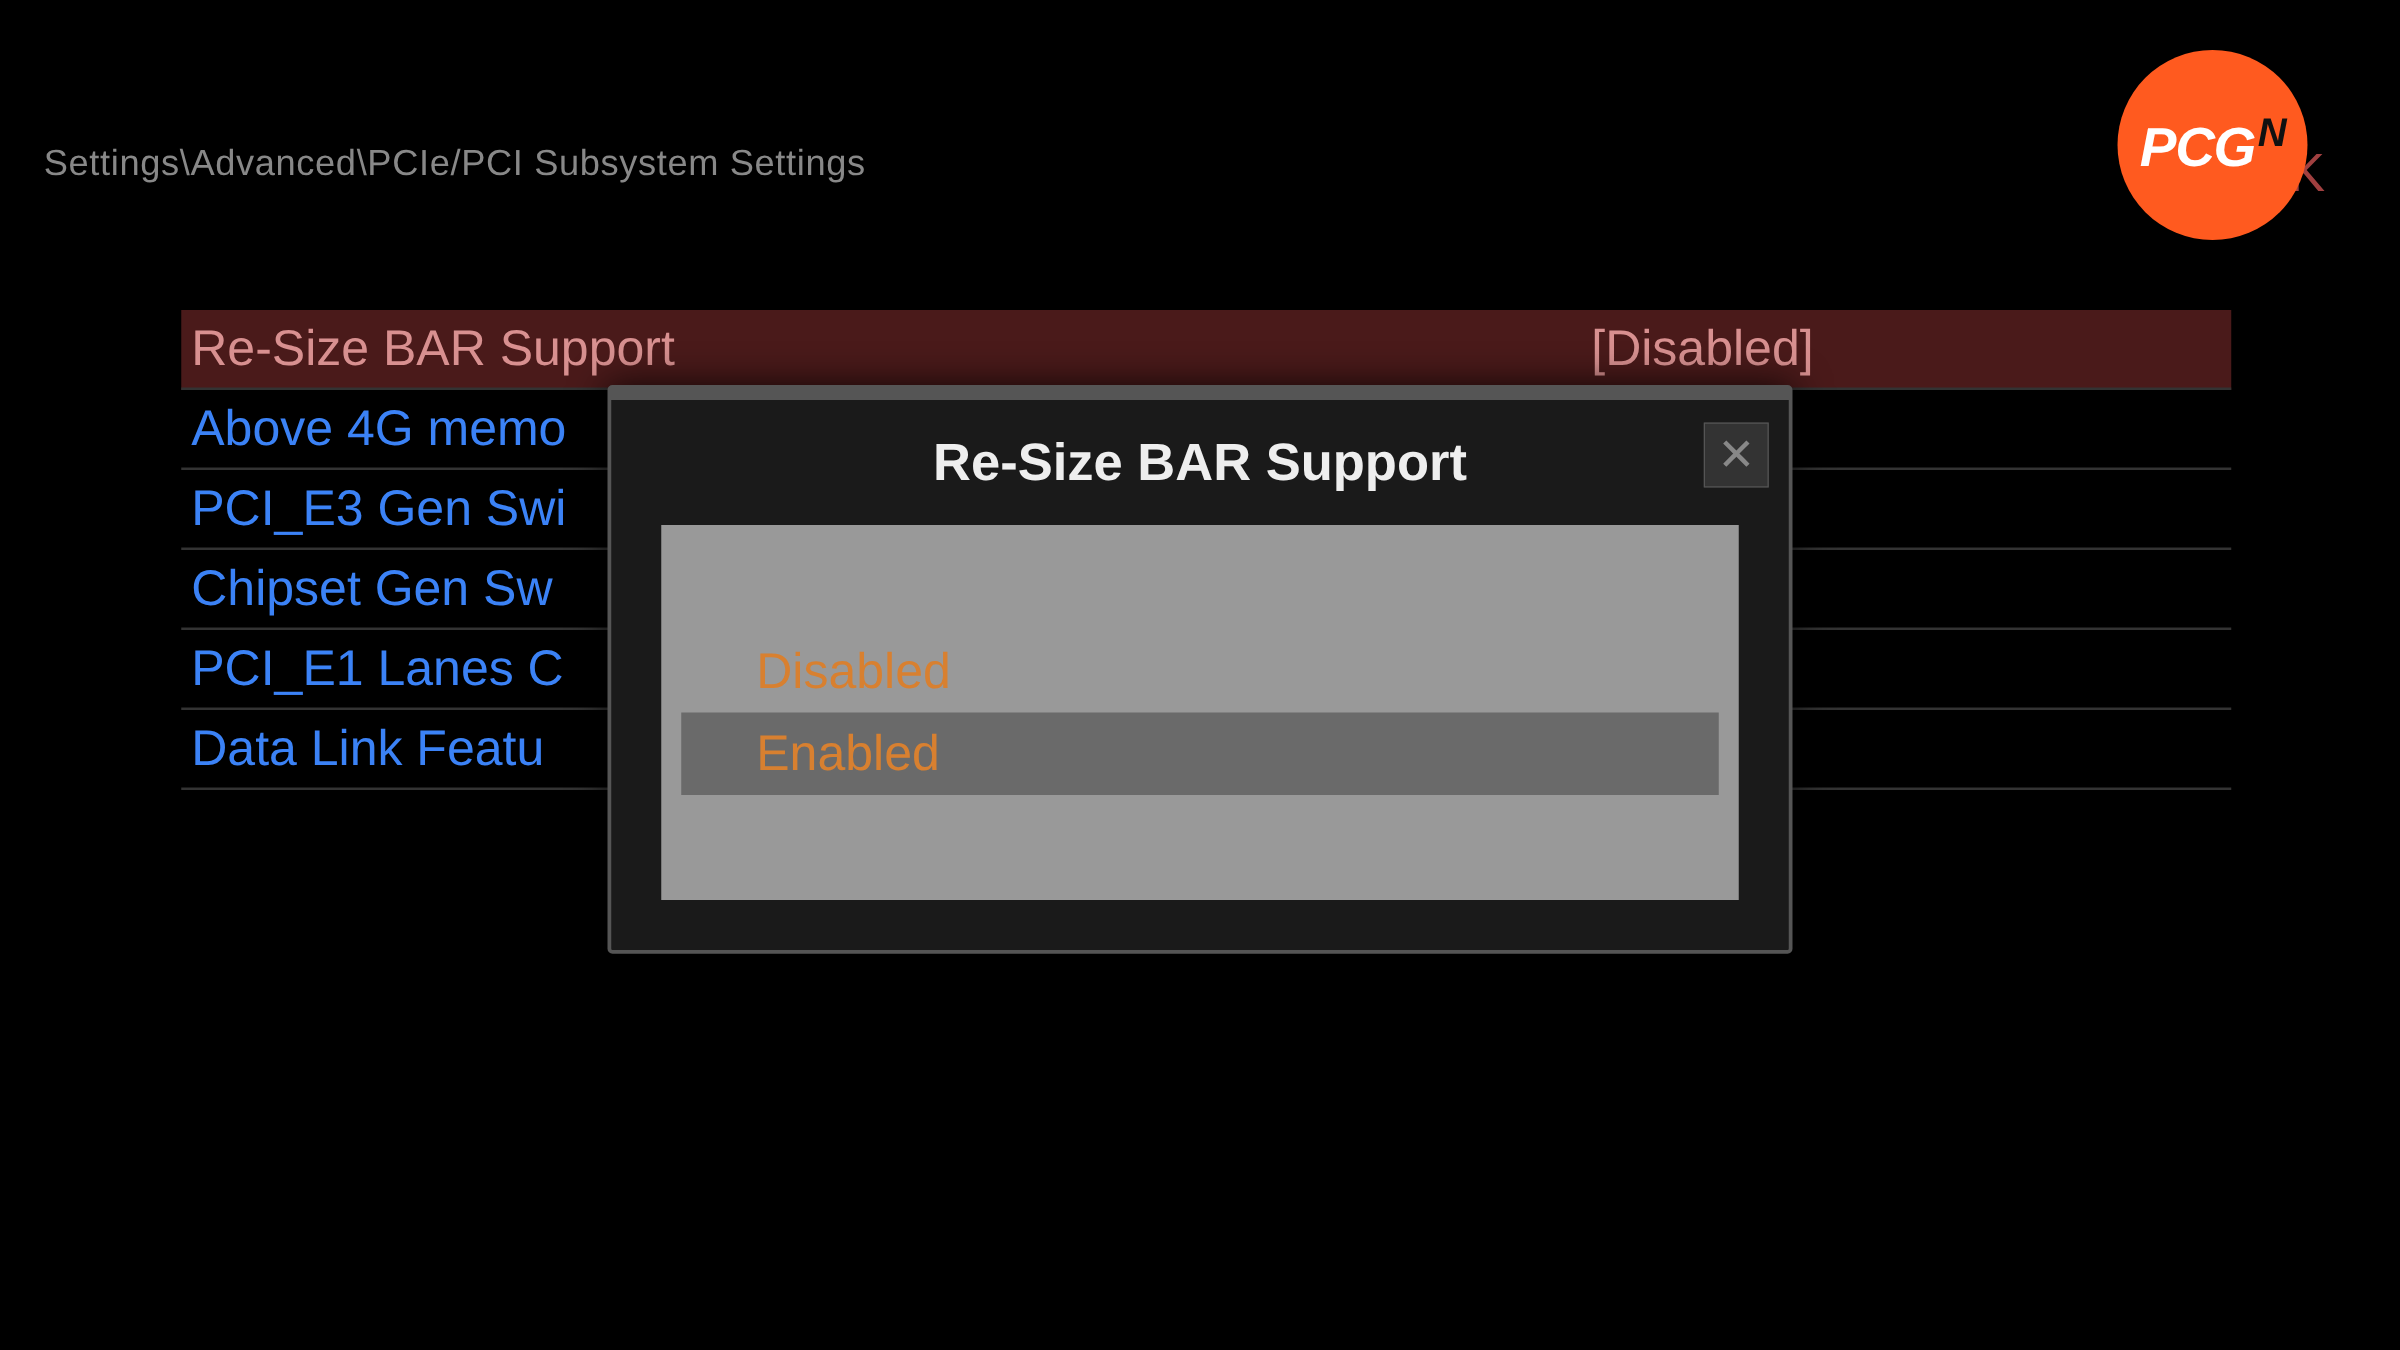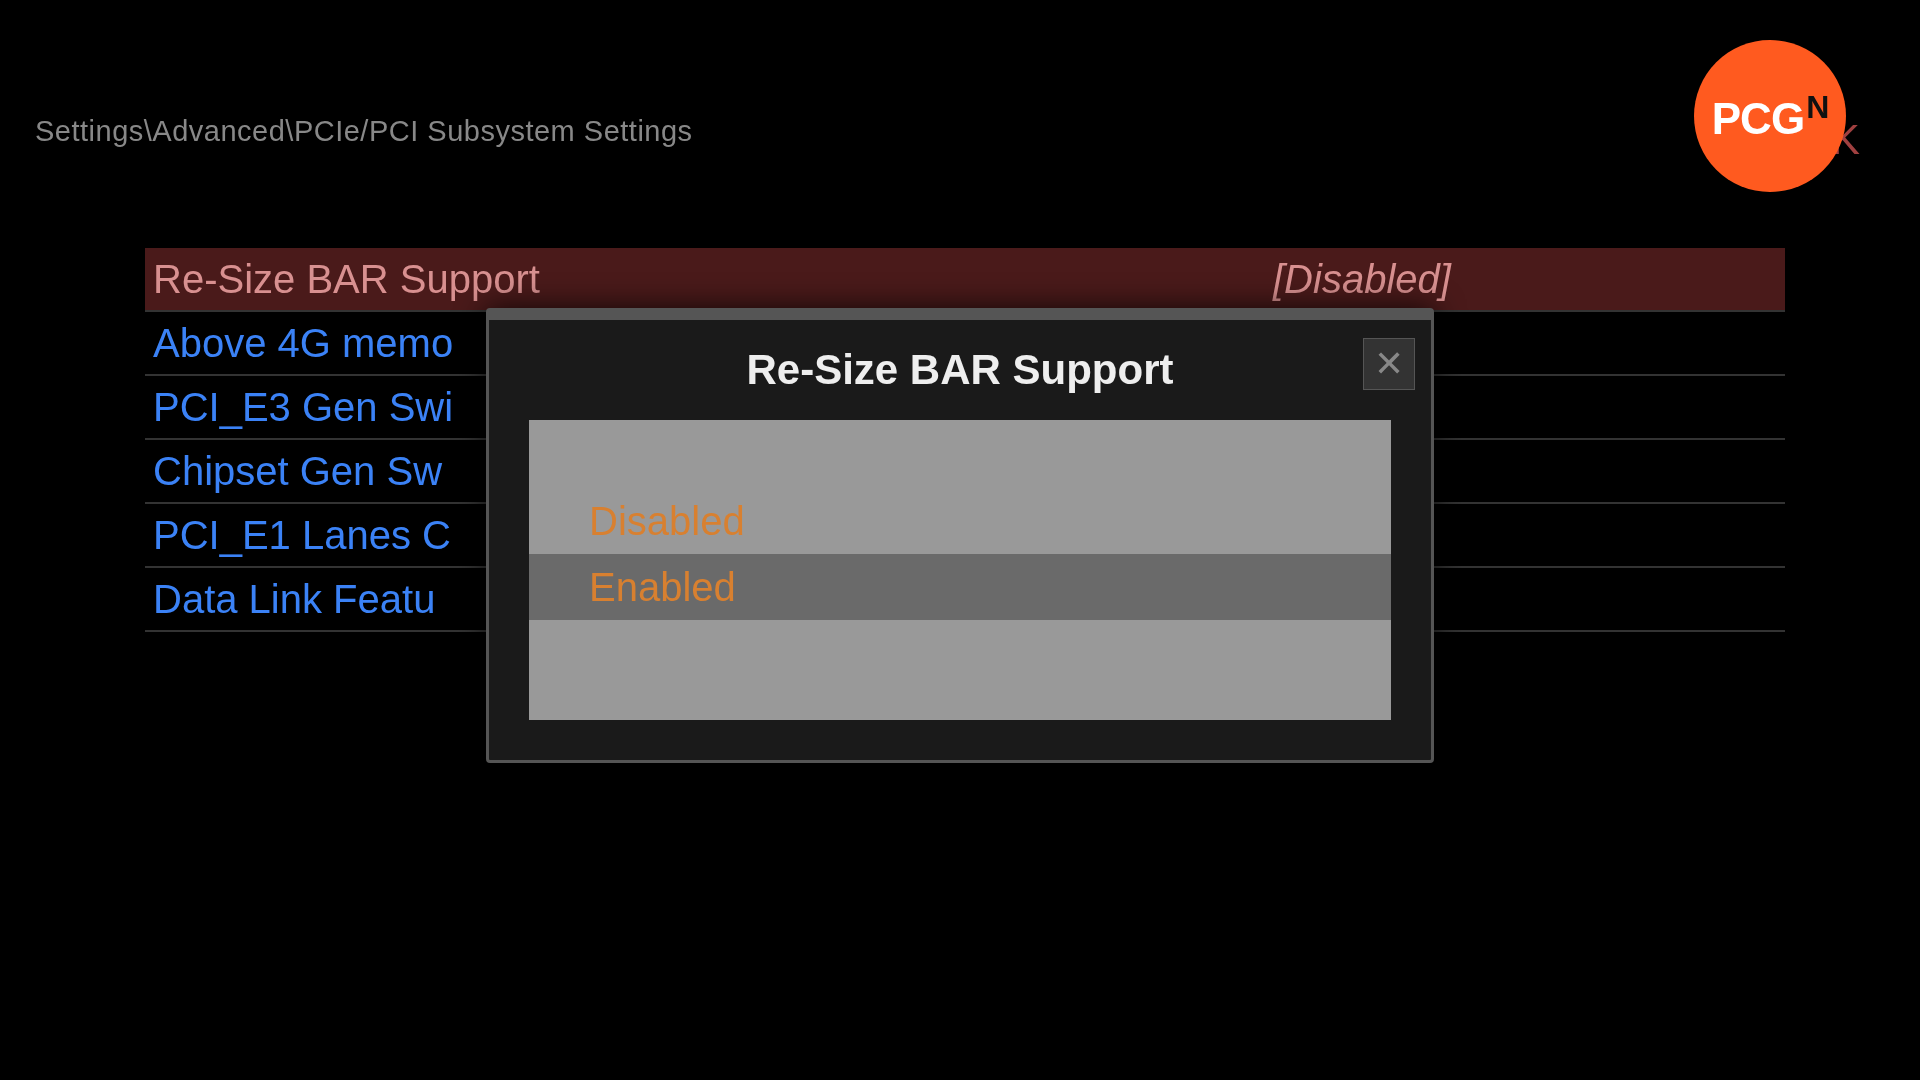--- a/index.html
+++ b/index.html
@@ -48,21 +48,21 @@
     color: #3b82f6;
     padding-left: 8px;
   }
 
   .setting-row.selected {
     background: #4a1a1a;
     color: #d89090;
   }
 
   .setting-label { flex: 0 0 1120px; }
-  .setting-value { flex: 1; font-style: italic; }
+  .setting-value { flex: 1; }
 
   .modal {
     position: absolute;
     top: 308px;
     left: 486px;
     width: 948px;
     background: #1a1a1a;
     border: 3px solid #555;
     border-top: 12px solid #555;
     border-radius: 4px;
@@ -95,21 +95,21 @@
     font-size: 36px;
     display: flex;
     align-items: center;
     justify-content: center;
     cursor: pointer;
   }
 
   .modal-body {
     background: #999;
     margin: 0 40px 40px 40px;
-    padding: 0;
+    padding: 16px;
     height: 300px;
     overflow: hidden;
   }
 
   .option-row {
     height: 66px;
     display: flex;
     align-items: center;
     padding-left: 60px;
     font-size: 40px;
@@ -133,20 +133,21 @@
     border-radius: 50%;
     background: #ff5a1f;
     display: flex;
     align-items: center;
     justify-content: center;
   }
   .logo-text {
     color: #fff;
     font-weight: 900;
     font-size: 44px;
+    font-style: italic;
     letter-spacing: -1px;
   }
   .logo-text .n {
     color: #111;
     font-size: 32px;
     vertical-align: super;
     margin-left: 2px;
   }
 </style>
 </head>

